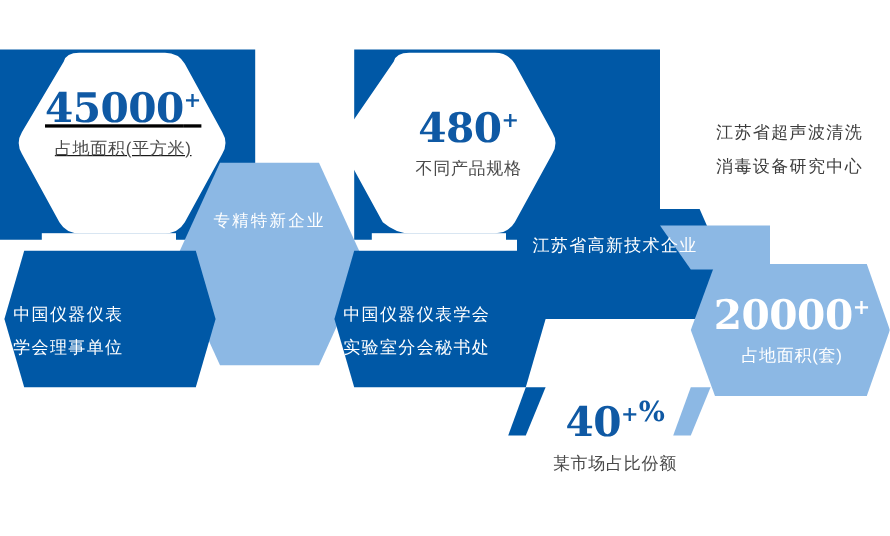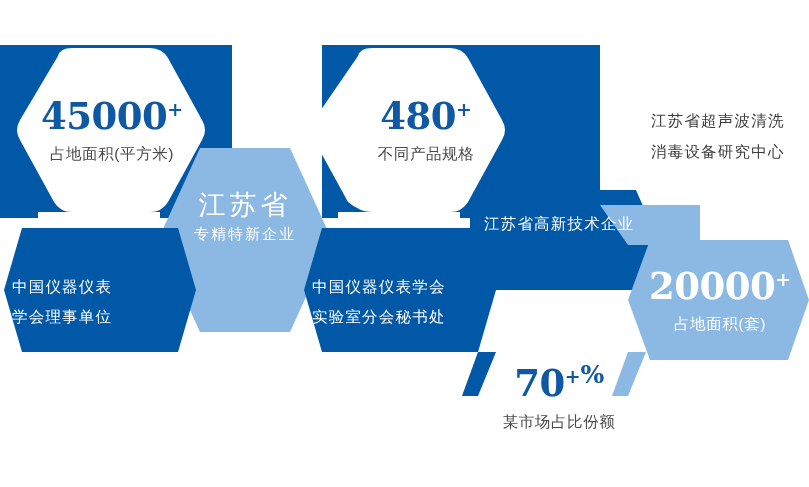--- a/index.html
+++ b/index.html
@@ -129,36 +129,35 @@
     <rect x="338" y="212" width="122" height="12" fill="#FFFFFF"></rect>
 
     <rect x="38" y="212" width="122" height="12" fill="#FFFFFF"></rect>
 
     <path fill="#0058A6" d="M 478,352 L 496,352 L 478,396 L 462,396 Z"></path>
 
     <path fill="#8CB8E4" d="M 628,352 L 646,352 L 628,396 L 612,396 Z"></path>
 
   </svg>
 
-  <div class="lbl" style="left:18px; top:98px; width:188px;">
+  <div class="lbl" style="left:18px; top:80px; width:188px;text-decoration:underline;">
     <div class="stat-num num-blue">
       <span>45000</span><span class="sup">+</span>
     </div>
     <div class="stat-cap cap-grey" style="margin-top:11px;">占地面积(平方米)</div>
   </div>
 
   <div class="lbl" style="left:332px; top:98px; width:188px;">
     <div class="stat-num num-blue">
       <span>480</span><span class="sup">+</span>
     </div>
     <div class="stat-cap cap-grey" style="margin-top:11px;">不同产品规格</div>
   </div>
 
   <div class="hex-title" style="left:158px; top:188px; width:174px;">
-    <span class="big">江苏省</span>
     <span class="small">专精特新企业</span>
   </div>
 
   <div class="band-text" style="left:12px; top:272px; width:176px;">
     <div>中国仪器仪表</div>
     <div>学会理事单位</div>
   </div>
 
   <div class="band-text" style="left:312px; top:272px; width:176px;">
     <div>中国仪器仪表学会</div>
@@ -174,18 +173,18 @@
 
   <div class="lbl" style="left:630px; top:268px; width:180px;">
     <div class="stat-num num-white">
       <span>20000</span><span class="sup">+</span>
     </div>
     <div class="stat-cap cap-white" style="margin-top:11px;">占地面积(套)</div>
   </div>
 
   <div class="lbl" style="left:465px; top:362px; width:188px;">
     <div class="stat-num num-blue">
-      <span>70</span><span class="sup">+</span><span class="pct">%</span>
+      <span>40</span><span class="sup">+</span><span class="pct">%</span>
     </div>
     <div class="stat-cap cap-grey" style="margin-top:12px;">某市场占比份额</div>
   </div>
 
 </div>
 
 </body></html>

